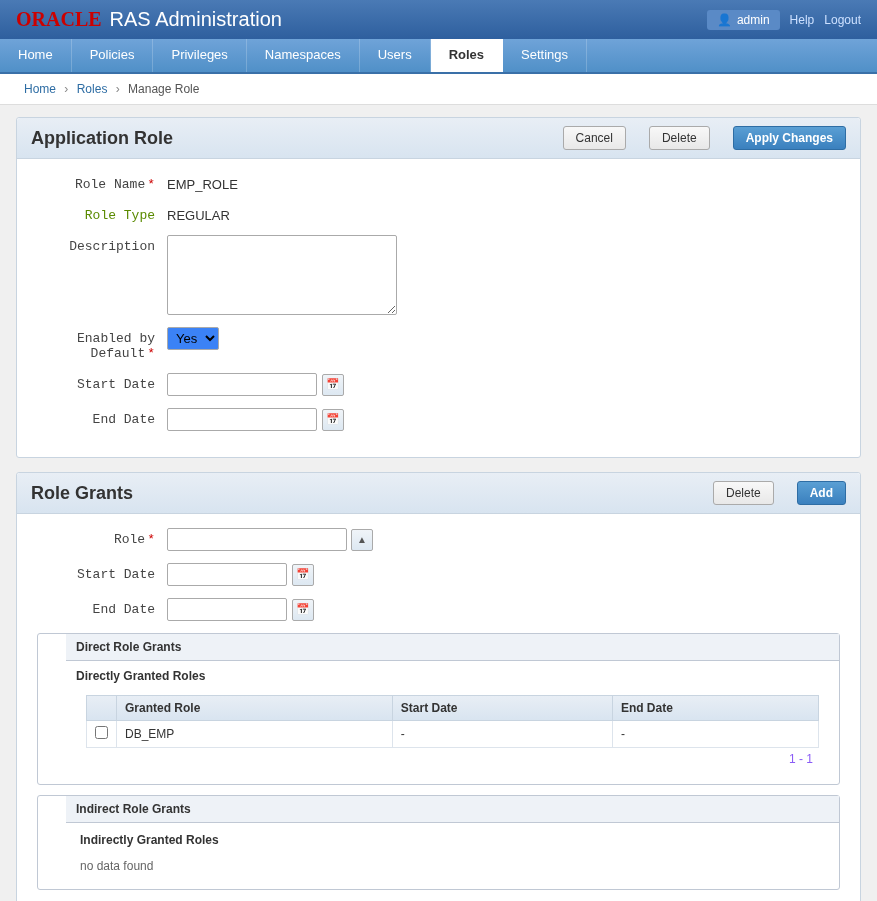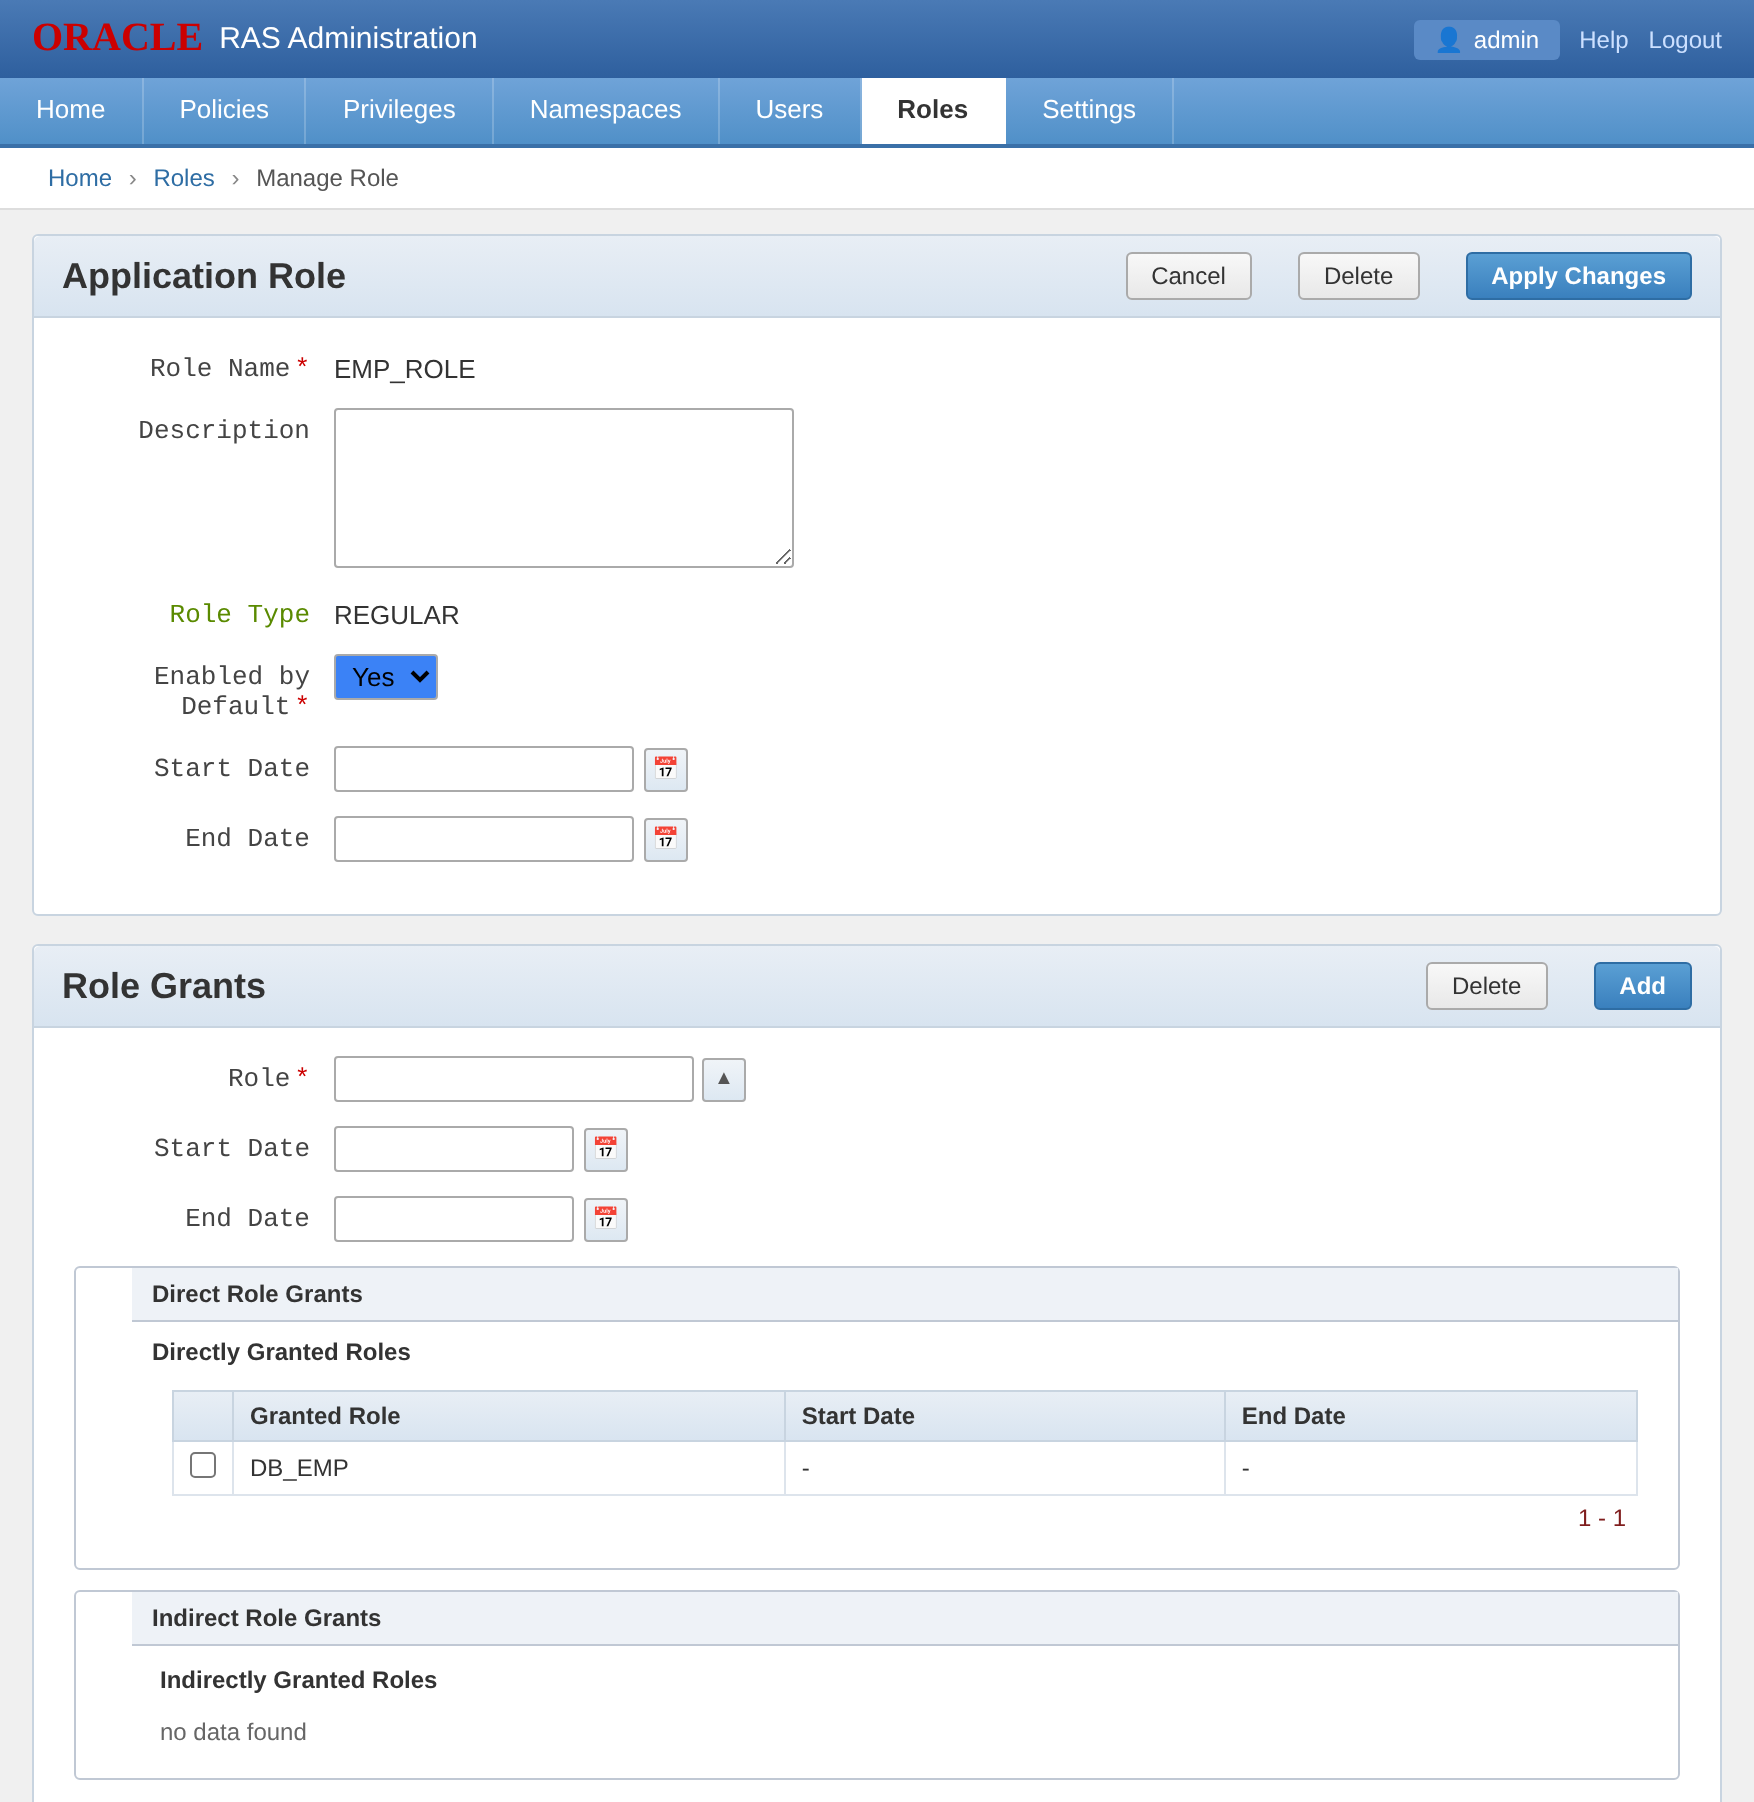--- a/index.html
+++ b/index.html
@@ -19,21 +19,21 @@
       gap: 8px;
     }
     .oracle-logo {
       color: #cc0000;
       font-weight: bold;
       font-size: 20px;
       font-family: serif;
     }
     .header-title {
       color: #fff;
-      font-size: 15px;
+      font-size: 20px;
       font-weight: normal;
     }
     .header-actions {
       display: flex;
       align-items: center;
       gap: 10px;
     }
     .header-user {
       background: #5a8ac6;
       color: #fff;
@@ -254,21 +254,21 @@
     td {
       padding: 5px 8px;
       border: 1px solid #dde4ec;
       font-size: 12px;
     }
     tr:nth-child(even) td { background: #f8fafc; }
     .checkbox-cell { width: 24px; text-align: center; }
     .pagination {
       text-align: right;
       font-size: 12px;
-      color: #7f1d1d;
+      color: #8b5cf6;
       padding: 4px 6px;
     }
 
     .indirect-section {
       padding: 10px 14px;
     }
     .no-data {
       font-size: 12px;
       color: #666;
       padding: 6px 0;
@@ -324,27 +324,27 @@
     <div class="panel-body">
 
       <div class="form-row">
         <div class="form-label">
           <span>Role Name</span><span class="required">*</span>
         </div>
         <div class="form-value">EMP_ROLE</div>
       </div>
 
       <div class="form-row">
+        <div class="form-label highlight">Role Type</div>
+        <div class="form-value">REGULAR</div>
+      </div>
+
+      <div class="form-row">
         <div class="form-label">Description</div>
         <textarea class="form-control" style=""></textarea>
-      </div>
-
-      <div class="form-row">
-        <div class="form-label highlight">Role Type</div>
-        <div class="form-value">REGULAR</div>
       </div>
 
       <div class="form-row">
         <div class="form-label">
           <span>Enabled by Default</span><span class="required">*</span>
         </div>
         <select class="select-control">
           <option value="Yes">Yes</option>
           <option value="No">No</option>
         </select>

